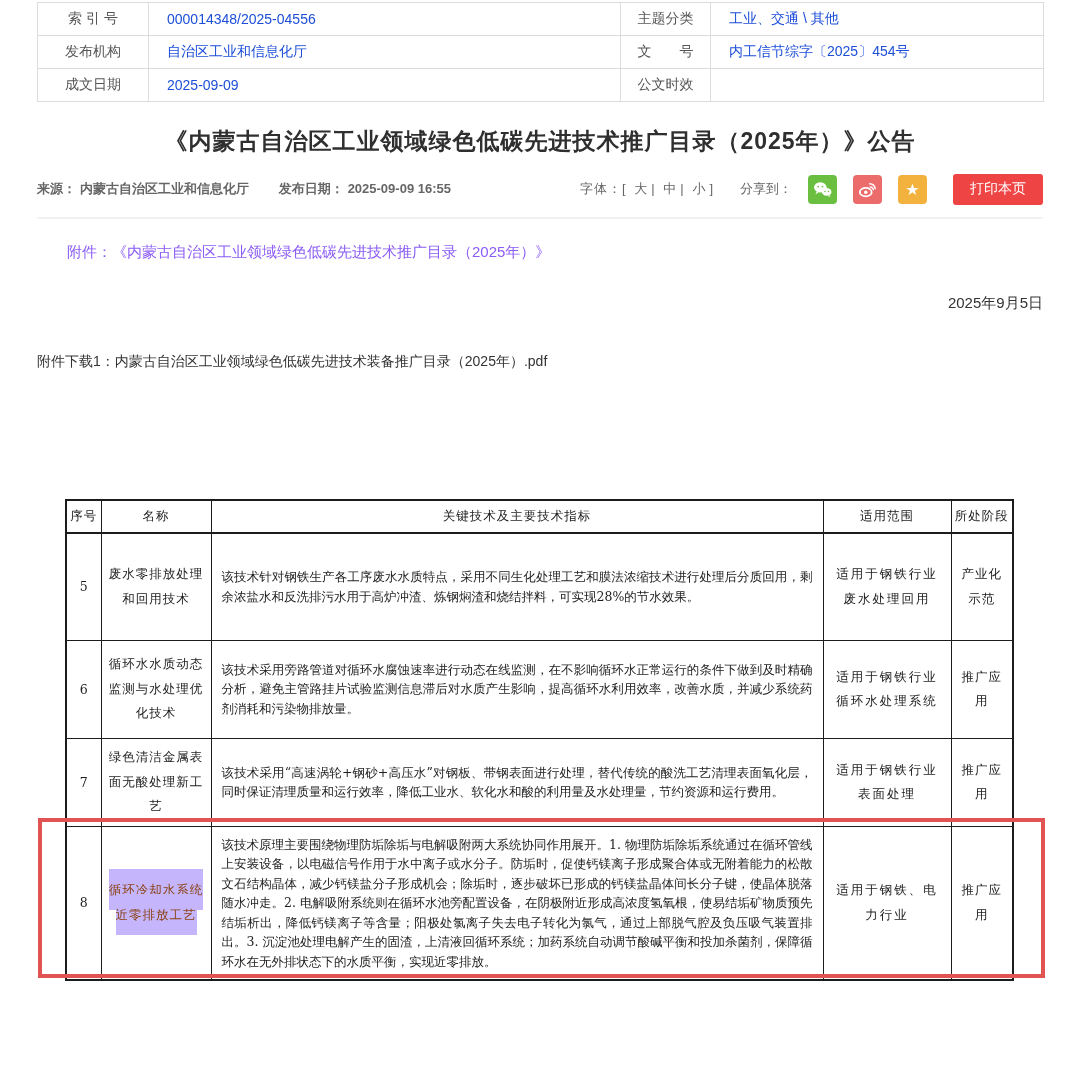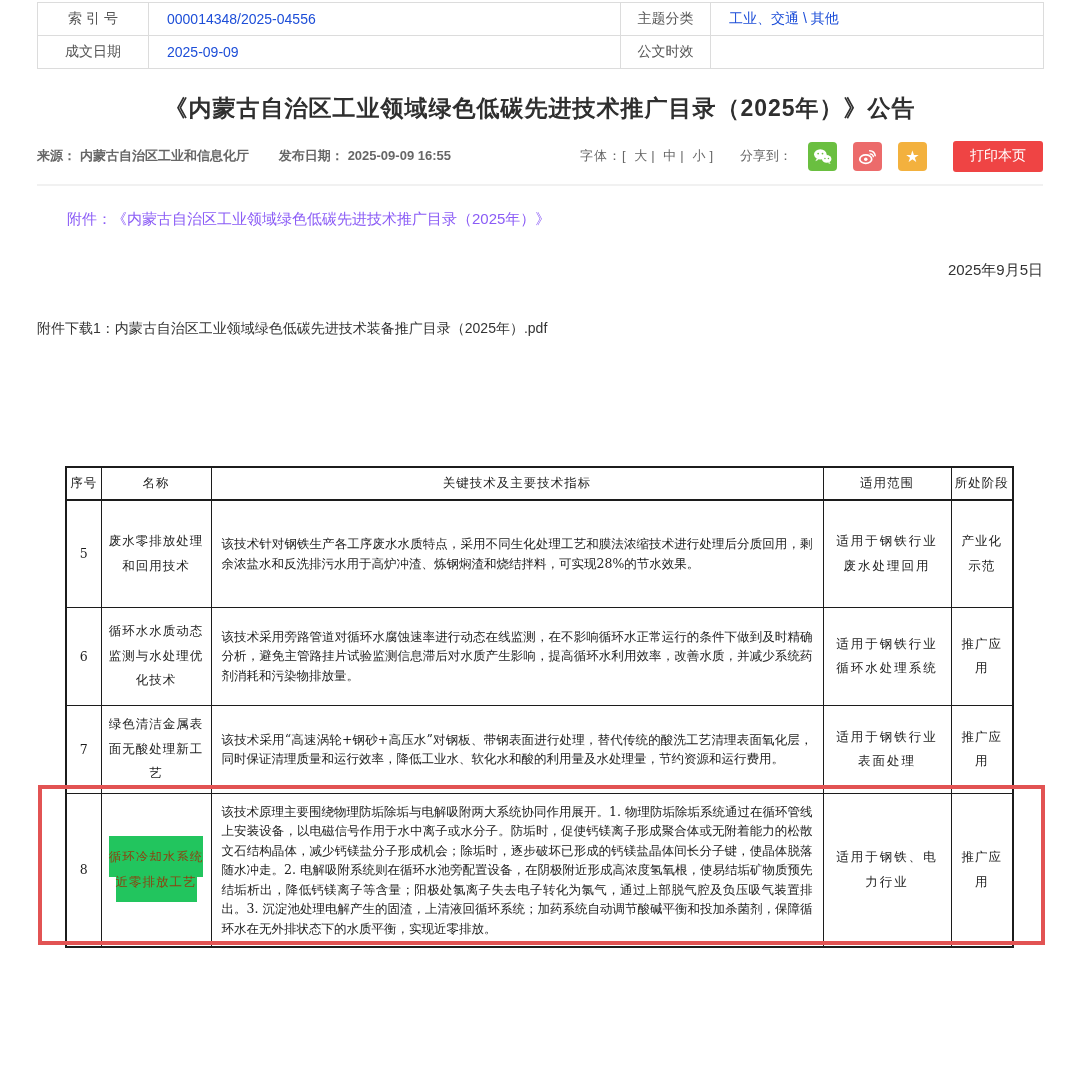--- a/index.html
+++ b/index.html
@@ -114,21 +114,21 @@
   table.catalog thead th { height: 33px; border-bottom-width: 2px; letter-spacing: 1px; }
   td.c-no    { text-align: center; }
   td.c-name  { text-align: center; line-height: 1.95; letter-spacing: 1px; padding: 4px 6px; }
   td.c-tech  { text-align: justify; line-height: 1.56; padding: 8px 10px; }
   td.c-scope { text-align: center; line-height: 1.95; letter-spacing: 2px; padding: 4px 6px; }
   td.c-stage { text-align: center; line-height: 1.95; letter-spacing: 1px; padding: 4px 4px; }
   tr.r5 td { height: 107px; }
   tr.r6 td { height: 98px; }
   tr.r7 td { height: 88px; }
   .hl {
-    background: #22c55e;
+    background: #c4b5fd;
     color: #8c4210;
     padding: 13px 0;
   }
   .highlight-box {
     position: absolute;
     left: -27px;
     right: -33px;
     border: 4px solid #e25353;
     pointer-events: none;
     z-index: 3;
@@ -145,20 +145,26 @@
         <col style="width:472px">
         <col style="width:90px">
         <col style="width:333px">
       </colgroup>
     <tbody>
         <tr>
       <td class="mlabel">索 引 号</td>
       <td class="mvalue">000014348/2025-04556</td>
       <td class="mlabel">主题分类</td>
       <td class="mvalue">工业、交通 \ 其他</td>
+    </tr>
+    <tr>
+      <td class="mlabel">发布机构</td>
+      <td class="mvalue">自治区工业和信息化厅</td>
+      <td class="mlabel">文　　号</td>
+      <td class="mvalue">内工信节综字〔2025〕454号</td>
     </tr>
     <tr>
       <td class="mlabel">成文日期</td>
       <td class="mvalue">2025-09-09</td>
       <td class="mlabel">公文时效</td>
       <td class="mvalue"></td>
     </tr>
   </tbody>
     </table>
 

